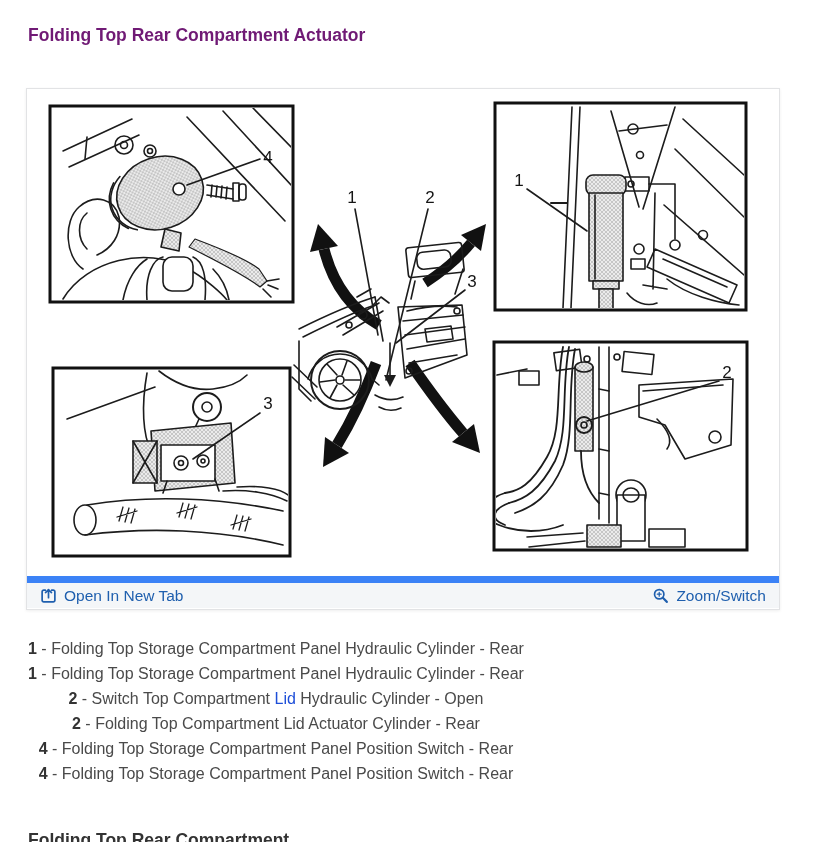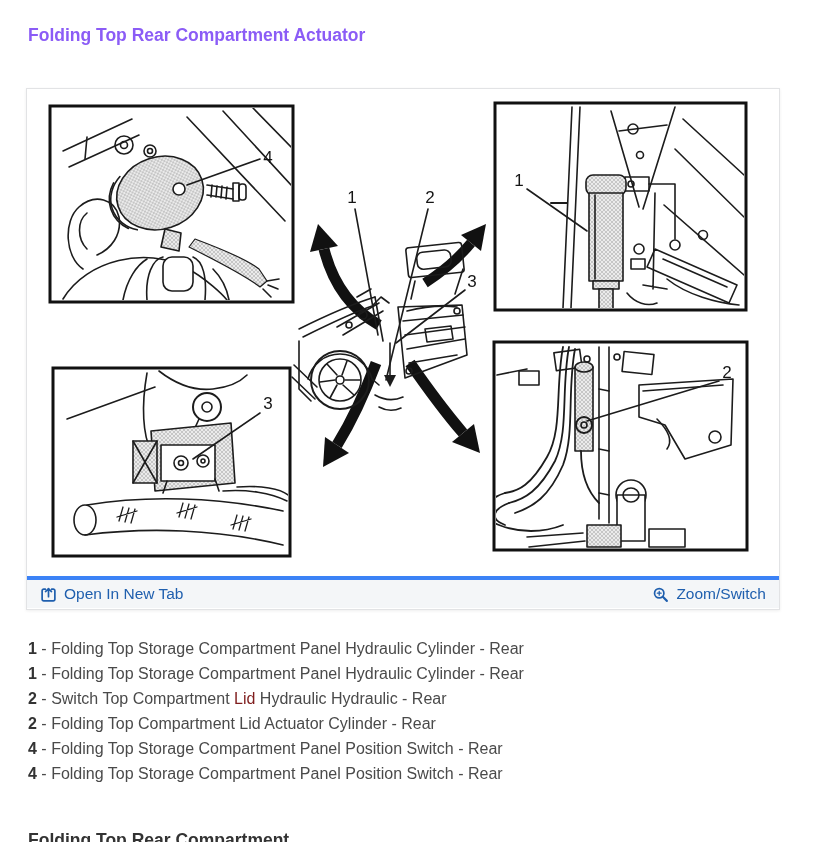--- a/index.html
+++ b/index.html
@@ -1,41 +1,41 @@
 <!DOCTYPE html>
 <html><head>
 <meta charset="utf-8">
 <style>
   html,body{margin:0;padding:0;}
   body{
     width:822px;height:842px;overflow:hidden;background:#ffffff;
     font-family:"Liberation Sans",sans-serif;position:relative;
   }
   .page-title{
-    position:absolute;left:28px;top:13px;font-size:17.5px;font-weight:bold;color:#8b5cf6;
+    position:absolute;left:28px;top:13px;font-size:17.5px;font-weight:bold;color:#701a75;
   }
   .figure-box{
     position:absolute;left:26px;top:88px;width:752px;height:520px;
     border:1px solid #e2e3e5;background:#fff;box-shadow:0 1px 3px rgba(0,0,0,.07);
   }
   .diagram{display:block;width:752px;height:487px;background:#fff;}
   .figure-footer{
-    height:32px;border-top:4px solid #3b82f6;background:#f4f6f8;
+    height:32px;border-top:7px solid #3b82f6;background:#f4f6f8;
     display:flex;justify-content:space-between;align-items:center;
     padding:0 13px;box-sizing:border-box;
   }
   .fig-link{
     display:flex;align-items:center;gap:7px;color:#1f5fae;font-size:15.5px;
     text-decoration:none;cursor:pointer;
   }
   .fig-link svg{display:block;}
-  .legend{position:absolute;left:28px;top:636px;font-size:16px;color:#4a4a4a;}
+  .legend{position:absolute;left:28px;top:636px;font-size:16px;color:#4a4a4a;text-align:center;}
   .legend-row{line-height:25px;height:25px;white-space:pre-wrap;}
   .legend-row b{color:#333333;font-weight:bold;}
-  .inline-link{color:#7f1d1d;text-decoration:none;cursor:pointer;}
+  .inline-link{color:#1d4ed8;text-decoration:none;cursor:pointer;}
   .next-heading{
     position:absolute;left:28px;top:830px;font-size:17.5px;font-weight:bold;color:#333333;
   }
   svg text{font-family:"Liberation Sans",sans-serif;}
 </style>
 </head>
 <body>
 
 <h1 class="page-title">Folding Top Rear Compartment Actuator</h1>
 
@@ -282,19 +282,19 @@
         </svg>
       </span>
       <span>Zoom/Switch</span>
     </a>
   </div>
 </div>
 
 <div class="legend">
   <div class="legend-row"><b>1</b><span> - </span><span>Folding Top Storage Compartment Panel Hydraulic Cylinder - Rear</span><a class="inline-link"></a><span></span></div>
   <div class="legend-row"><b>1</b><span> - </span><span>Folding Top Storage Compartment Panel Hydraulic Cylinder - Rear</span><a class="inline-link"></a><span></span></div>
-  <div class="legend-row"><b>2</b><span> - </span><span>Switch Top Compartment </span><a class="inline-link">Lid</a><span> Hydraulic Hydraulic - Rear</span></div>
+  <div class="legend-row"><b>2</b><span> - </span><span>Switch Top Compartment </span><a class="inline-link">Lid</a><span> Hydraulic Cylinder - Open</span></div>
   <div class="legend-row"><b>2</b><span> - </span><span>Folding Top Compartment Lid Actuator Cylinder - Rear</span><a class="inline-link"></a><span></span></div>
   <div class="legend-row"><b>4</b><span> - </span><span>Folding Top Storage Compartment Panel Position Switch - Rear</span><a class="inline-link"></a><span></span></div>
   <div class="legend-row"><b>4</b><span> - </span><span>Folding Top Storage Compartment Panel Position Switch - Rear</span><a class="inline-link"></a><span></span></div>
 </div>
 
 <div class="next-heading">Folding Top Rear Compartment</div>
 
 </body></html>

